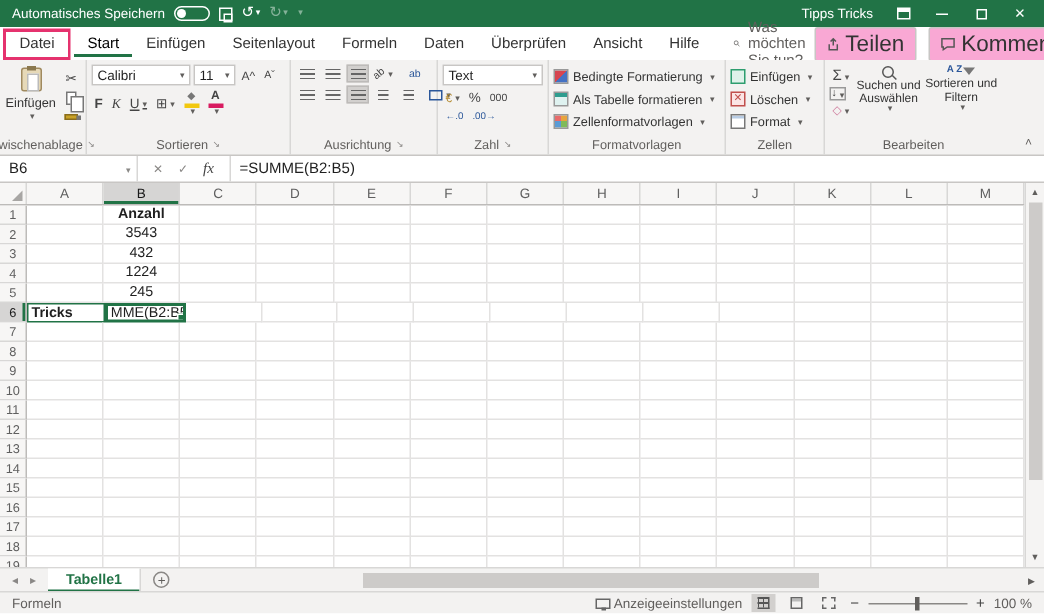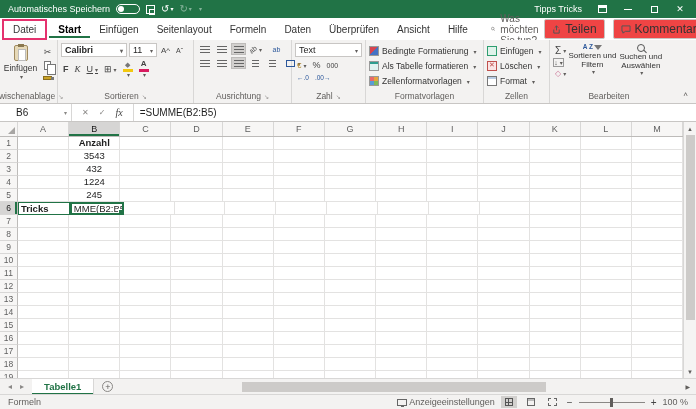--- a/index.html
+++ b/index.html
@@ -25,25 +25,25 @@
   .tb-right{margin-left:auto; display:flex; align-items:center; gap:14px; padding-right:10px;}
   .win-btn{display:inline-flex; width:12px; height:12px; align-items:center; justify-content:center;}
   .minbar{width:8px; height:1px; background:#fff;}
   .maxbox{width:7px; height:7px; border:1px solid #fff;}
   .ribbonopt{width:9px; height:8px; border:1px solid #fff; border-top-width:3px;}
   .closex{font-size:9px;}
 
   
   .tabbar{position:absolute; left:0; top:18px; width:696px; height:22px; background:#fff; display:flex; align-items:center; font-size:10px;}
   .rtab{padding:3px 9px; color:#333; cursor:default; white-space:nowrap;}
-  .rtab.active{color:#000; font-weight:bold; box-shadow:inset 0 -2px 0 var(--green);}
+  .rtab.active{color:#000; font-weight:normal; box-shadow:inset 0 -2px 0 var(--green);}
   .rtab.boxed{box-shadow:0 0 0 2px var(--pink); margin:0 4px 0 4px;}
   .tab-search{display:flex; align-items:center; gap:5px; margin-left:14px; color:var(--dim);}
   .tab-right{margin-left:auto; display:flex; align-items:center; gap:8px; padding-right:10px;}
-  .pill-btn{display:flex; align-items:center; gap:4px; border:1px solid #c8c6c4; background:#ef4444; padding:2px 7px; border-radius:2px; font-size:12px; color:#333;}
+  .pill-btn{display:flex; align-items:center; gap:4px; border:1px solid #c8c6c4; background:#f9a8d4; padding:2px 7px; border-radius:2px; font-size:15px; color:#333;}
 
   
   .ribbon{position:absolute; left:0; top:40px; width:696px; height:64px; background:var(--ribbon-bg);
     border-bottom:1px solid #c8c6c4; display:flex;}
   .group{display:flex; flex-direction:column; border-right:1px solid var(--line); padding:3px 3px 0 3px;}
   .g-body{flex:1; display:flex; align-items:flex-start;}
   .g-label{height:14px; display:flex; align-items:center; justify-content:center; gap:3px; font-size:8.5px; color:var(--dim);}
   .launcher{font-size:6px; color:#8a8886;}
   .dd::after{content:'▾'; font-size:6px; color:var(--dim); margin-left:2px;}
   .mini{display:inline-flex; align-items:center; justify-content:center; font-size:9px; color:#444; padding:1px 2px;}
@@ -90,21 +90,21 @@
   .edit-big{width:50px; display:flex; flex-direction:column; align-items:center; font-size:8px; line-height:1.15; color:#333; text-align:center; padding-top:1px;}
   .funnel{width:0; height:0; border-left:4px solid transparent; border-right:4px solid transparent; border-top:5px solid #777;}
   .azf{display:flex; align-items:center; gap:1px; font-size:6.5px; color:#2b579a; font-weight:bold; line-height:1;}
   .mag{width:8px; height:8px; border:1.4px solid #555; border-radius:50%; position:relative;}
   .mag::after{content:''; position:absolute; width:4px; height:1.4px; background:#555; transform:rotate(45deg); right:-3px; bottom:-1px;}
   .chev-up{position:absolute; right:8px; bottom:4px; font-size:8px; color:var(--dim);}
   .spacer{flex:1; border-right:none;}
 
   
   .fbar{position:absolute; left:0; top:104px; width:696px; height:18px; background:#fff; border-bottom:1px solid #c8c6c4; display:flex; align-items:stretch; font-size:10px;}
-  .namebox{width:72px; border-right:1px solid var(--line); display:flex; align-items:center; padding:0 4px 0 16px; justify-content:space-between;}
+  .namebox{width:92px; border-right:1px solid var(--line); display:flex; align-items:center; padding:0 4px 0 6px; justify-content:space-between;}
   .fb-icons{display:flex; align-items:center; gap:10px; padding:0 10px; border-right:1px solid var(--line); color:#8a8886;}
   .fx{font-style:italic; font-family:"Liberation Serif", serif; color:#444;}
   .fb-text{display:flex; align-items:center; padding-left:6px;}
 
   
   .gridwrap{position:absolute; left:0; top:122px; width:683px;}
   .colheaders{display:flex; height:15px; background:#f7f6f5; border-bottom:1px solid #bdbbb9; font-size:9px; color:#5f5f5f;}
   .corner{width:18px; border-right:1px solid var(--line); position:relative; background:#f7f6f5;}
   .corner::after{content:''; position:absolute; right:2px; bottom:2px; width:0; height:0; border-bottom:7px solid #a8a6a4; border-left:7px solid transparent;}
   .colh{flex:1; text-align:center; line-height:15px; border-right:1px solid var(--line);}
@@ -240,21 +240,21 @@
       <div class="g-label">
           <span>Zwischenablage</span>
           <span class="launcher">↘</span>
         </div>
     </div>
 
     <div class="group" style="width:136px;">
       <div class="g-body">
         <div class="font-grid" style="width:100%;">
           <div class="row-flex">
-            <span class="selbox" style="width:66px;font-weight:bold;">
+            <span class="selbox" style="width:66px;">
                 <span>Calibri</span>
                 <span class="cv">▾</span>
               </span>
             <span class="selbox" style="width:28px;">
                 <span>11</span>
                 <span class="cv">▾</span>
               </span>
             <span class="mini" style="font-size:8px;">A^</span>
             <span class="mini" style="font-size:7px;">Aˇ</span>
           </div>
@@ -397,29 +397,29 @@
     </div>
 
     <div class="group" style="width:118px;border-right:none;">
       <div class="g-body">
         <div class="edit-left">
           <span class="mini dd" style="font-size:10px;">Σ</span>
           <span class="mini dd" style="border:1px solid #999;font-size:7px;width:11px;height:9px;">↓</span>
           <span class="mini dd" style="color:#d081a0;font-size:8px;">◇</span>
         </div>
         <div class="edit-big dd">
+          <span class="mag"></span>
+          <span>Suchen und Auswählen</span>
+        </div>
+        <div class="edit-big dd">
           <span class="azf">
               <span>A Z</span>
               <span class="funnel"></span>
             </span>
           <span>Sortieren und Filtern</span>
-        </div>
-        <div class="edit-big dd">
-          <span class="mag"></span>
-          <span>Suchen und Auswählen</span>
         </div>
       </div>
       <div class="g-label">
           <span>Bearbeiten</span>
         </div>
     </div>
 
     <div class="group spacer"></div>
     <span class="chev-up">˄</span>
   </div>

